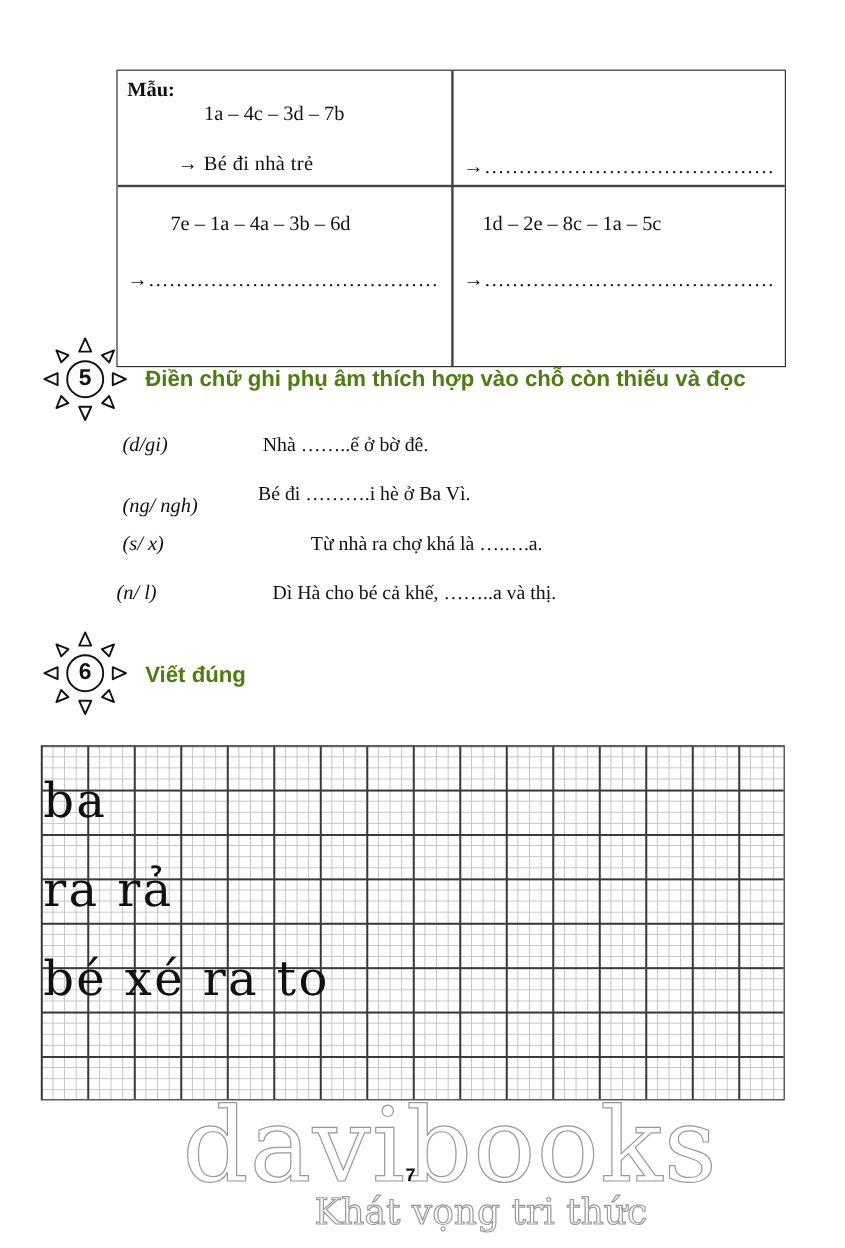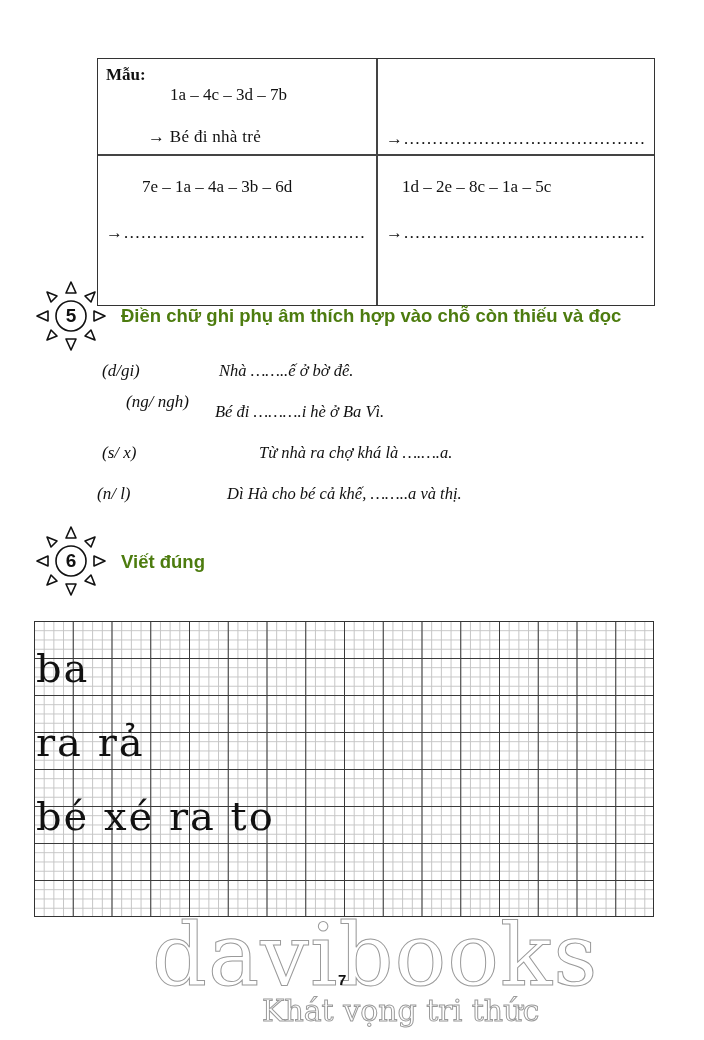--- a/index.html
+++ b/index.html
@@ -22,21 +22,21 @@
   .answer { font-size:17px; white-space:nowrap; letter-spacing:0.3px; }
 
   
   .sun { position:absolute; width:72px; height:72px; }
   .sec-title {
     position:absolute; font-family:"Liberation Sans", "DejaVu Sans", sans-serif;
     font-weight:bold; font-size:18.5px; color:#4d7c0f; white-space:nowrap;
   }
 
   .fill-hint { position:absolute; font-style:italic; font-weight:normal; font-size:17px; }
-  .fill-sentence { position:absolute; font-size:16.5px; white-space:nowrap;font-style:italic; }
+  .fill-sentence { position:absolute; font-size:16.5px; white-space:nowrap; }
 
   
   .grid {
     position:absolute; left:34px; top:621px; width:620px; height:296px;
     border:1.5px solid #333; box-sizing:border-box;
     background-image:
       linear-gradient(to right, #3a3a3a 1.4px, transparent 1.4px),
       linear-gradient(to bottom, #3a3a3a 1.4px, transparent 1.4px),
       linear-gradient(to right, #c4c4c4 1px, transparent 1px),
       linear-gradient(to bottom, #c4c4c4 1px, transparent 1px);
@@ -97,21 +97,21 @@
     <polygon points="12,60 22,56 16,50"></polygon>
     <polygon points="60,60 56,50 50,56"></polygon>
   </g>
 </svg>
 <div class="abs" style="left:61px; top:305px; width:20px; text-align:center; font-family:'Liberation Sans',sans-serif; font-weight:bold; font-size:19px;">5</div>
 <div class="sec-title" style="left:121px; top:305px;">Điền chữ ghi phụ âm thích hợp vào chỗ còn thiếu và đọc</div>
 
 <div class="fill-hint" style="left:102px; top:361px;">(d/gi)</div>
 <div class="fill-sentence" style="left:219px; top:361px;">Nhà ……..ế ở bờ đê.</div>
 
-<div class="fill-hint" style="left:102px; top:392px;margin-left:24px;">(ng/ ngh)</div>
+<div class="fill-hint" style="left:102px; top:412px;">(ng/ ngh)</div>
 <div class="fill-sentence" style="left:215px; top:402px;">Bé đi ……….i hè ở Ba Vì.</div>
 
 <div class="fill-hint" style="left:102px; top:443px;">(s/ x)</div>
 <div class="fill-sentence" style="left:211px; top:443px;margin-left:48px;">Từ nhà ra chợ khá là ….….a.</div>
 
 <div class="fill-hint" style="left:97px; top:484px;">(n/ l)</div>
 <div class="fill-sentence" style="left:215px; top:484px;margin-left:12px;">Dì Hà cho bé cả khế, ……..a và thị.</div>
 
 <svg class="sun" style="left:35px; top:525px;" viewBox="0 0 72 72">
   <g fill="none" stroke="#111" stroke-width="1.6" stroke-linejoin="round">

